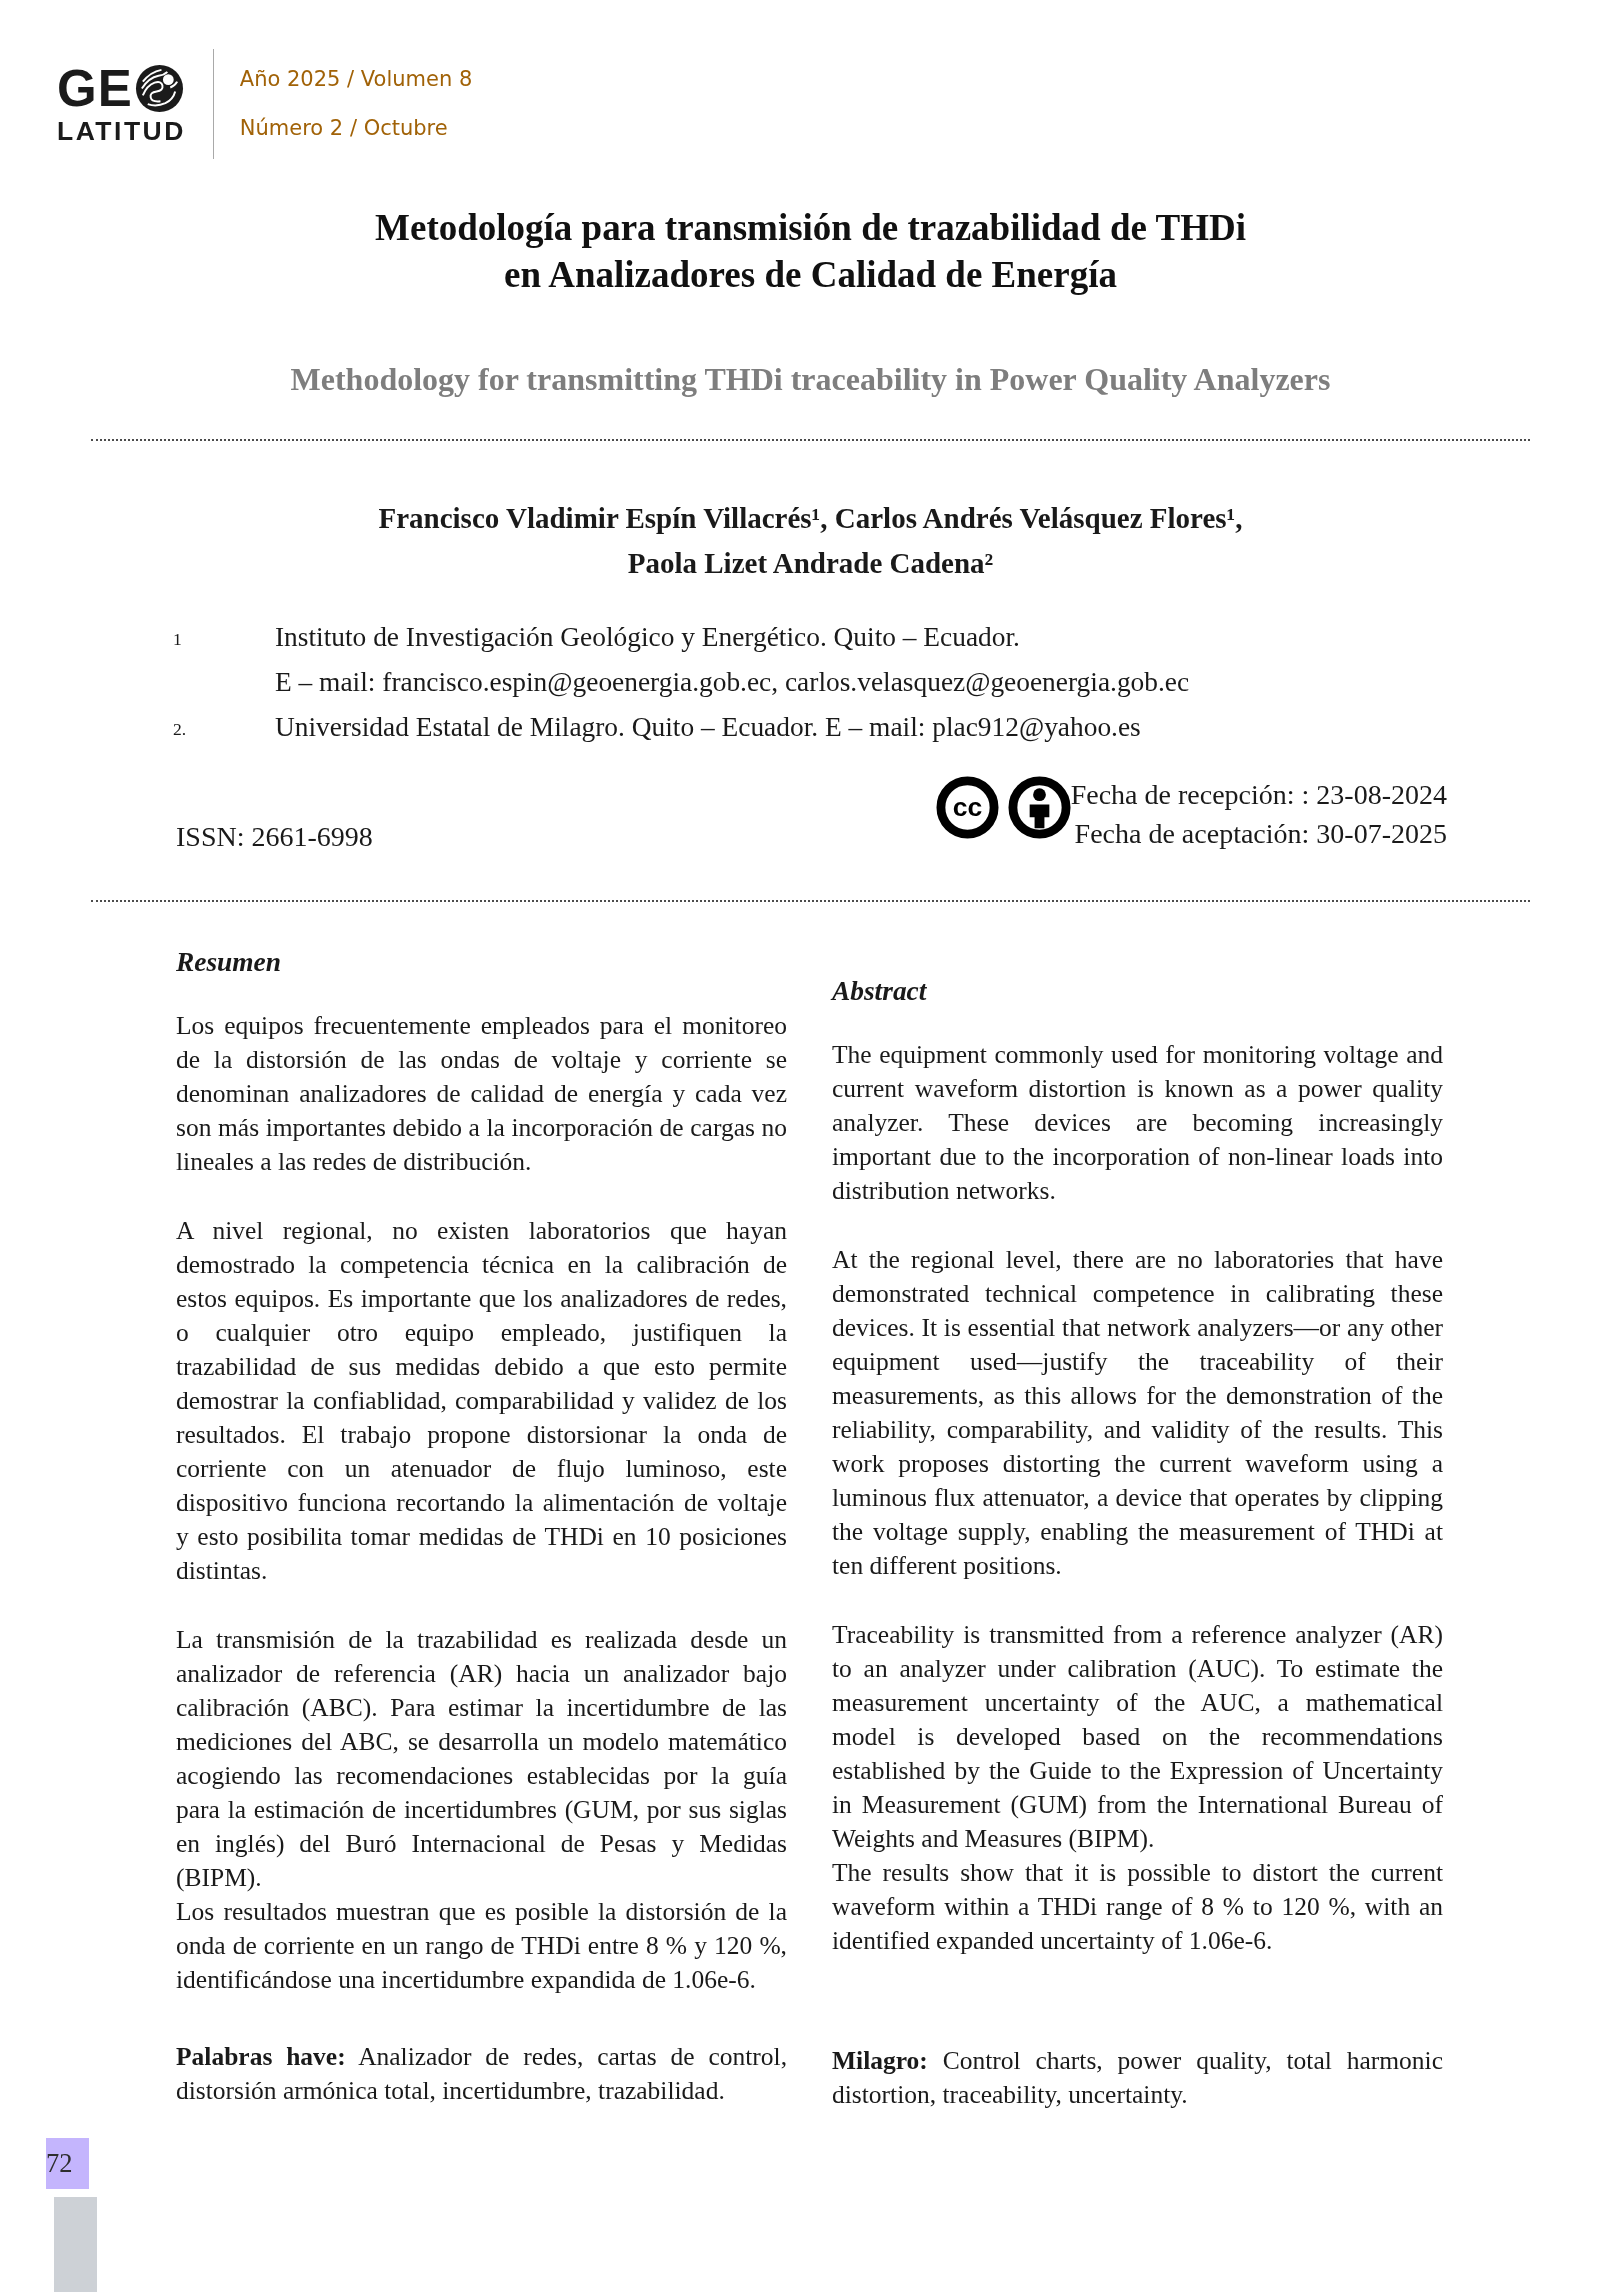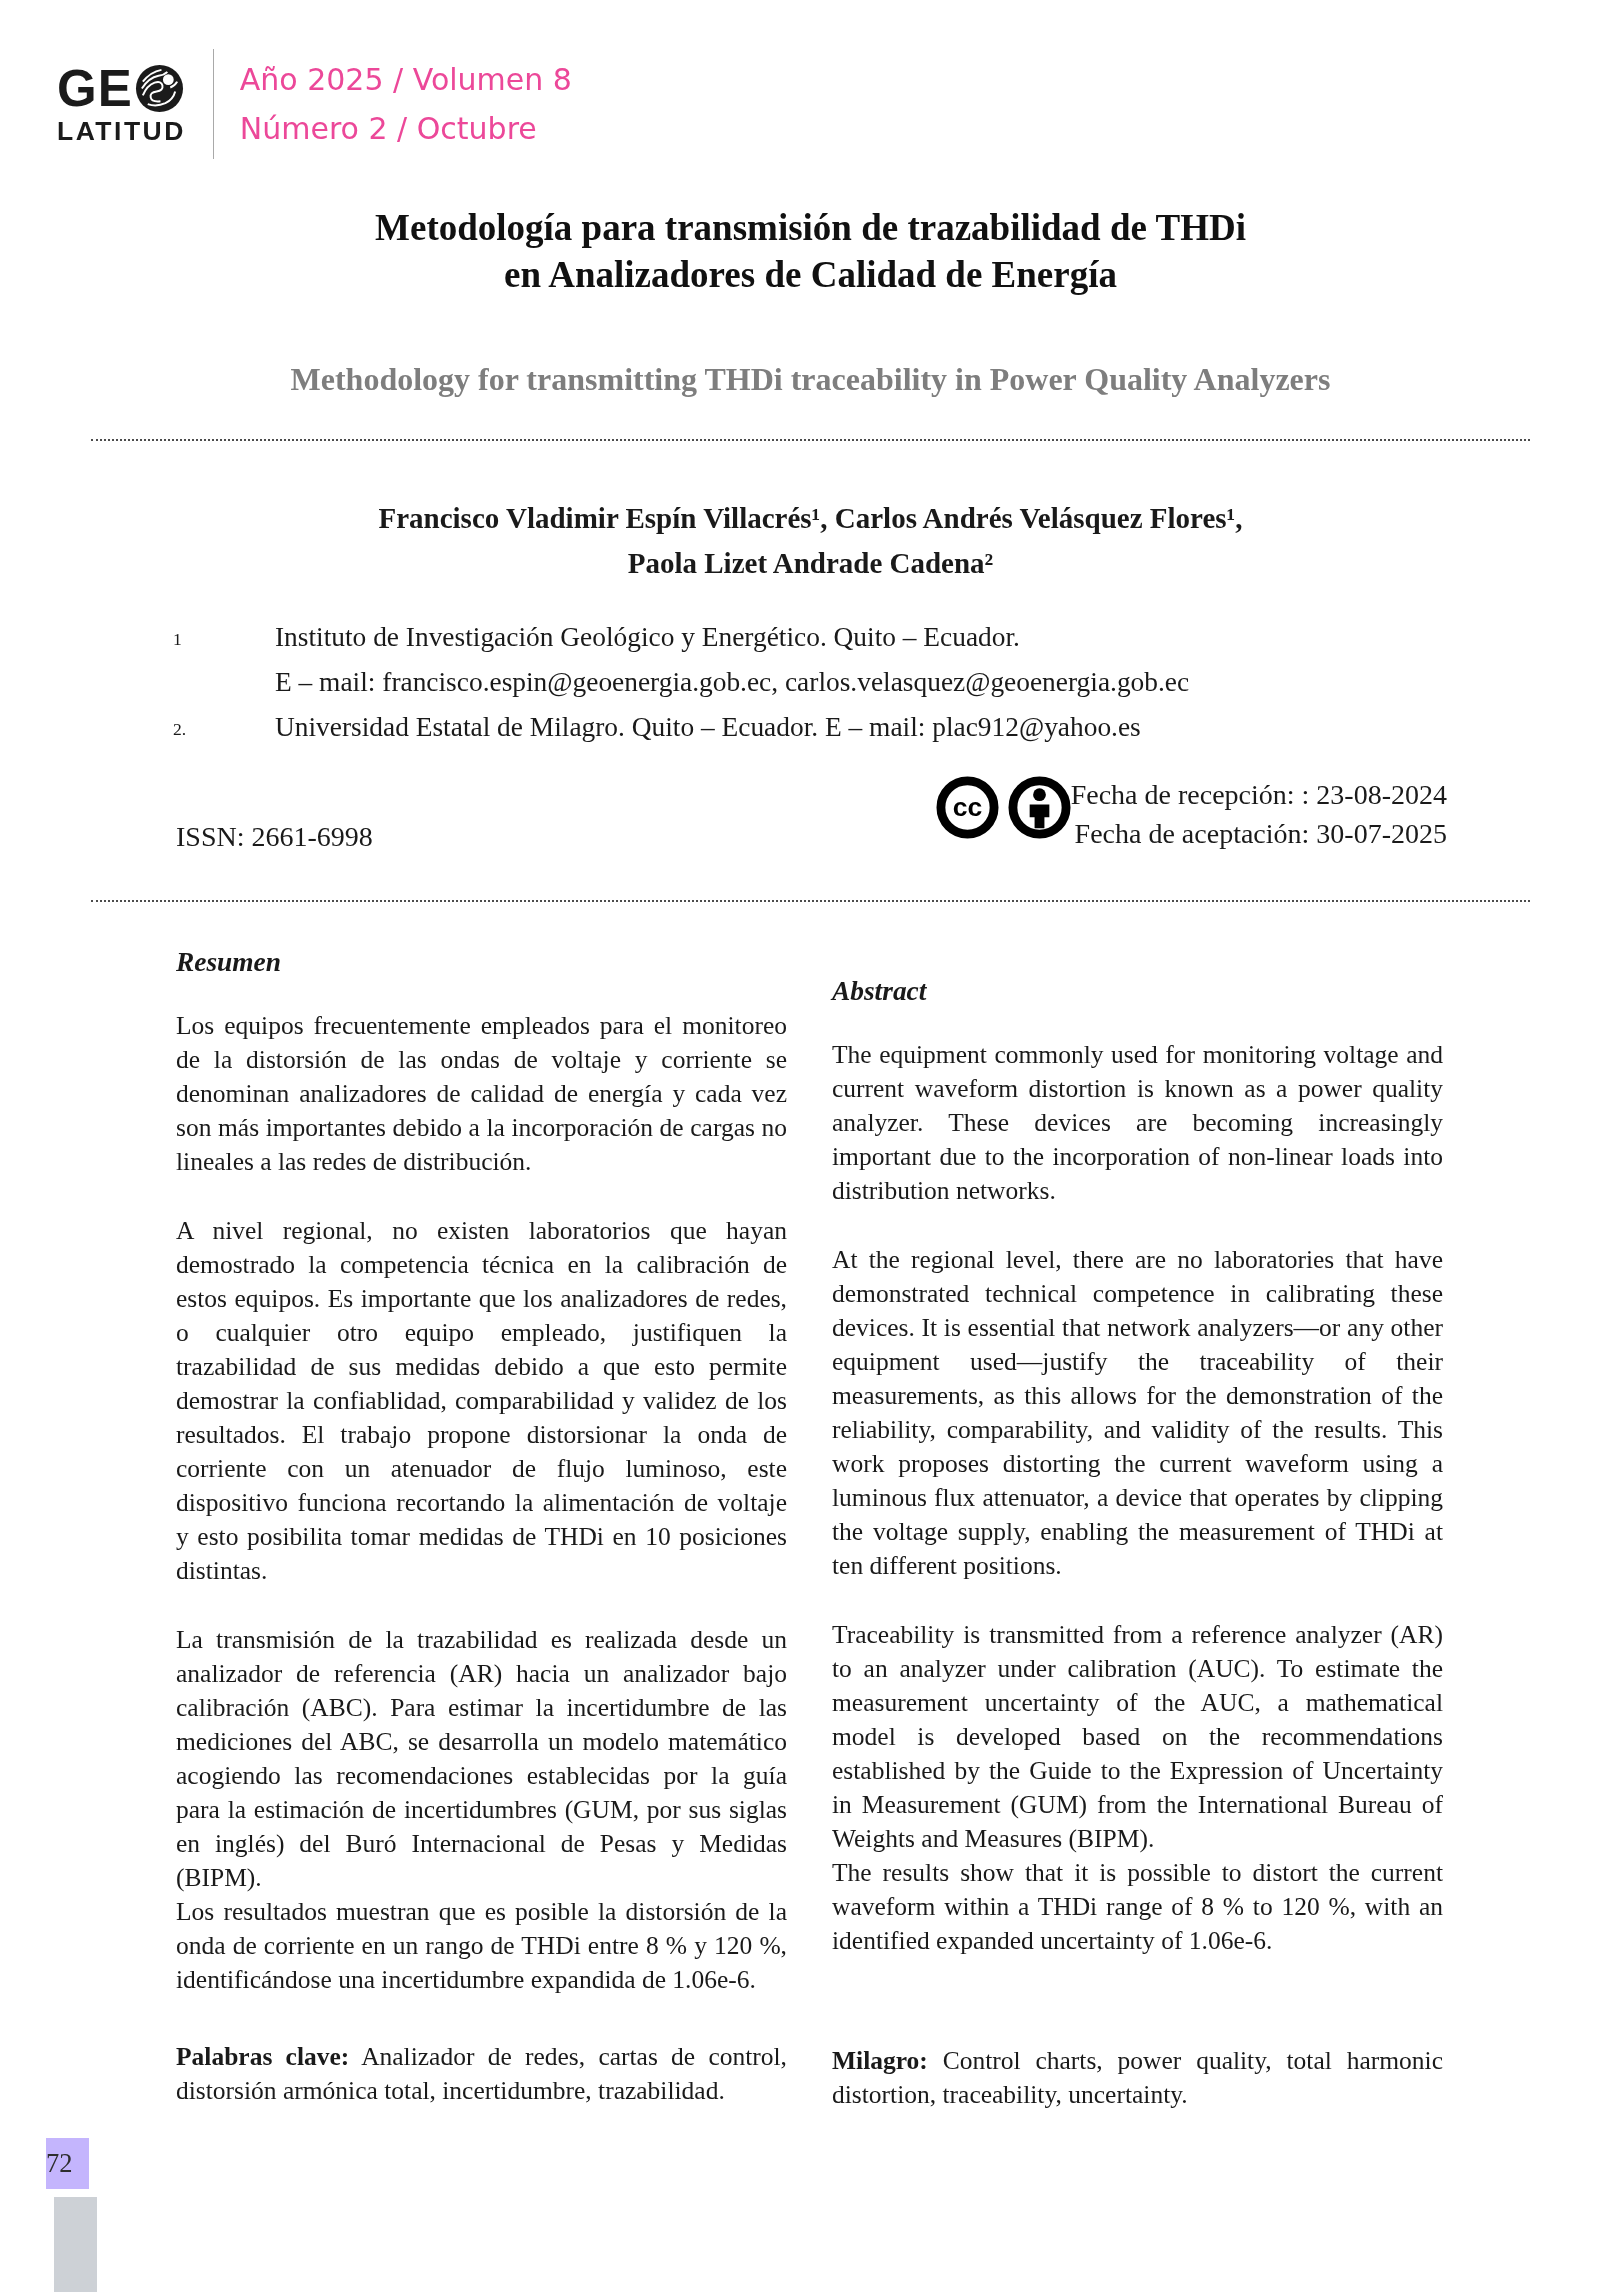--- a/index.html
+++ b/index.html
@@ -12,21 +12,21 @@
     overflow:hidden;
   }
   
   .header{display:flex;align-items:center;margin:49px 0 0 57px;}
   .logo{display:flex;flex-direction:column;line-height:1;color:#1b1b1b;}
   .logo-row{display:flex;align-items:center;}
   .logo-ge{font-family:"Liberation Sans", sans-serif;font-weight:800;font-size:51px;letter-spacing:1px;}
   .logo-globe{width:49px;height:49px;margin-left:2px;}
   .logo-latitud{font-family:"Liberation Sans", sans-serif;font-weight:800;font-size:26.5px;letter-spacing:2.5px;margin-top:3.9px;}
   .header-divider{width:1px;height:110px;background:#a9a9a9;margin:0 25.5px 0 27.4px;}
-  .journal-info{font-family:"DejaVu Sans", sans-serif;font-size:30px;color:#ec4899;line-height:49px;}
+  .journal-info{font-family:"DejaVu Sans", sans-serif;font-size:21px;color:#a16207;line-height:49px;}
   
   .title-es{margin-top:45px;text-align:center;font-weight:bold;font-size:37px;line-height:47px;color:#111;}
   .title-en{margin-top:63px;text-align:center;font-weight:bold;font-size:32px;color:#7e7e7e;}
   
   .dotted{border-top:2.9px dotted #4c4c4c;height:0;margin:0 91px;}
   .dotted-1{margin-top:41px;}
   .dotted-2{margin-top:47px;}
   
   .authors{margin-top:55px;text-align:center;font-weight:bold;font-size:29px;line-height:45px;}
   
@@ -141,21 +141,21 @@
 
   <div class="columns">
 
     <div class="col">
       <div class="abs-heading">Resumen</div>
       <p>Los equipos frecuentemente empleados para el monitoreo de la distorsión de las ondas de voltaje y corriente se denominan analizadores de calidad de energía y cada vez son más importantes debido a la incorporación de cargas no lineales a las redes de distribución.</p>
       <p>A nivel regional, no existen laboratorios que hayan demostrado la competencia técnica en la calibración de estos equipos. Es importante que los analizadores de redes, o cualquier otro equipo empleado, justifiquen la trazabilidad de sus medidas debido a que esto permite demostrar la confiablidad, comparabilidad y validez de los resultados. El trabajo propone distorsionar la onda de corriente con un atenuador de flujo luminoso, este dispositivo funciona recortando la alimentación de voltaje y esto posibilita tomar medidas de THDi en 10 posiciones distintas.</p>
       <p class="flush">La transmisión de la trazabilidad es realizada desde un analizador de referencia (AR) hacia un analizador bajo calibración (ABC). Para estimar la incertidumbre de las mediciones del ABC, se desarrolla un modelo matemático acogiendo las recomendaciones establecidas por la guía para la estimación de incertidumbres (GUM, por sus siglas en inglés) del Buró Internacional de Pesas y Medidas (BIPM).</p>
       <p>Los resultados muestran que es posible la distorsión de la onda de corriente en un rango de THDi entre 8 % y 120 %, identificándose una incertidumbre expandida de 1.06e-6.</p>
       <div class="keywords keywords-es">
-        <span class="kw-label">Palabras clave:</span><span> Analizador de redes, cartas de control, distorsión armónica total, incertidumbre, trazabilidad.</span>
+        <span class="kw-label">Palabras have:</span><span> Analizador de redes, cartas de control, distorsión armónica total, incertidumbre, trazabilidad.</span>
       </div>
     </div>
 
     <div class="col">
       <div class="abs-heading abs-heading-en">Abstract</div>
       <p>The equipment commonly used for monitoring voltage and current waveform distortion is known as a power quality analyzer. These devices are becoming increasingly important due to the incorporation of non-linear loads into distribution networks.</p>
       <p>At the regional level, there are no laboratories that have demonstrated technical competence in calibrating these devices. It is essential that network analyzers—or any other equipment used—justify the traceability of their measurements, as this allows for the demonstration of the reliability, comparability, and validity of the results. This work proposes distorting the current waveform using a luminous flux attenuator, a device that operates by clipping the voltage supply, enabling the measurement of THDi at ten different positions.</p>
       <p class="flush">Traceability is transmitted from a reference analyzer (AR) to an analyzer under calibration (AUC). To estimate the measurement uncertainty of the AUC, a mathematical model is developed based on the recommendations established by the Guide to the Expression of Uncertainty in Measurement (GUM) from the International Bureau of Weights and Measures (BIPM).</p>
       <p>The results show that it is possible to distort the current waveform within a THDi range of 8 % to 120 %, with an identified expanded uncertainty of 1.06e-6.</p>
       <div class="keywords keywords-en">

